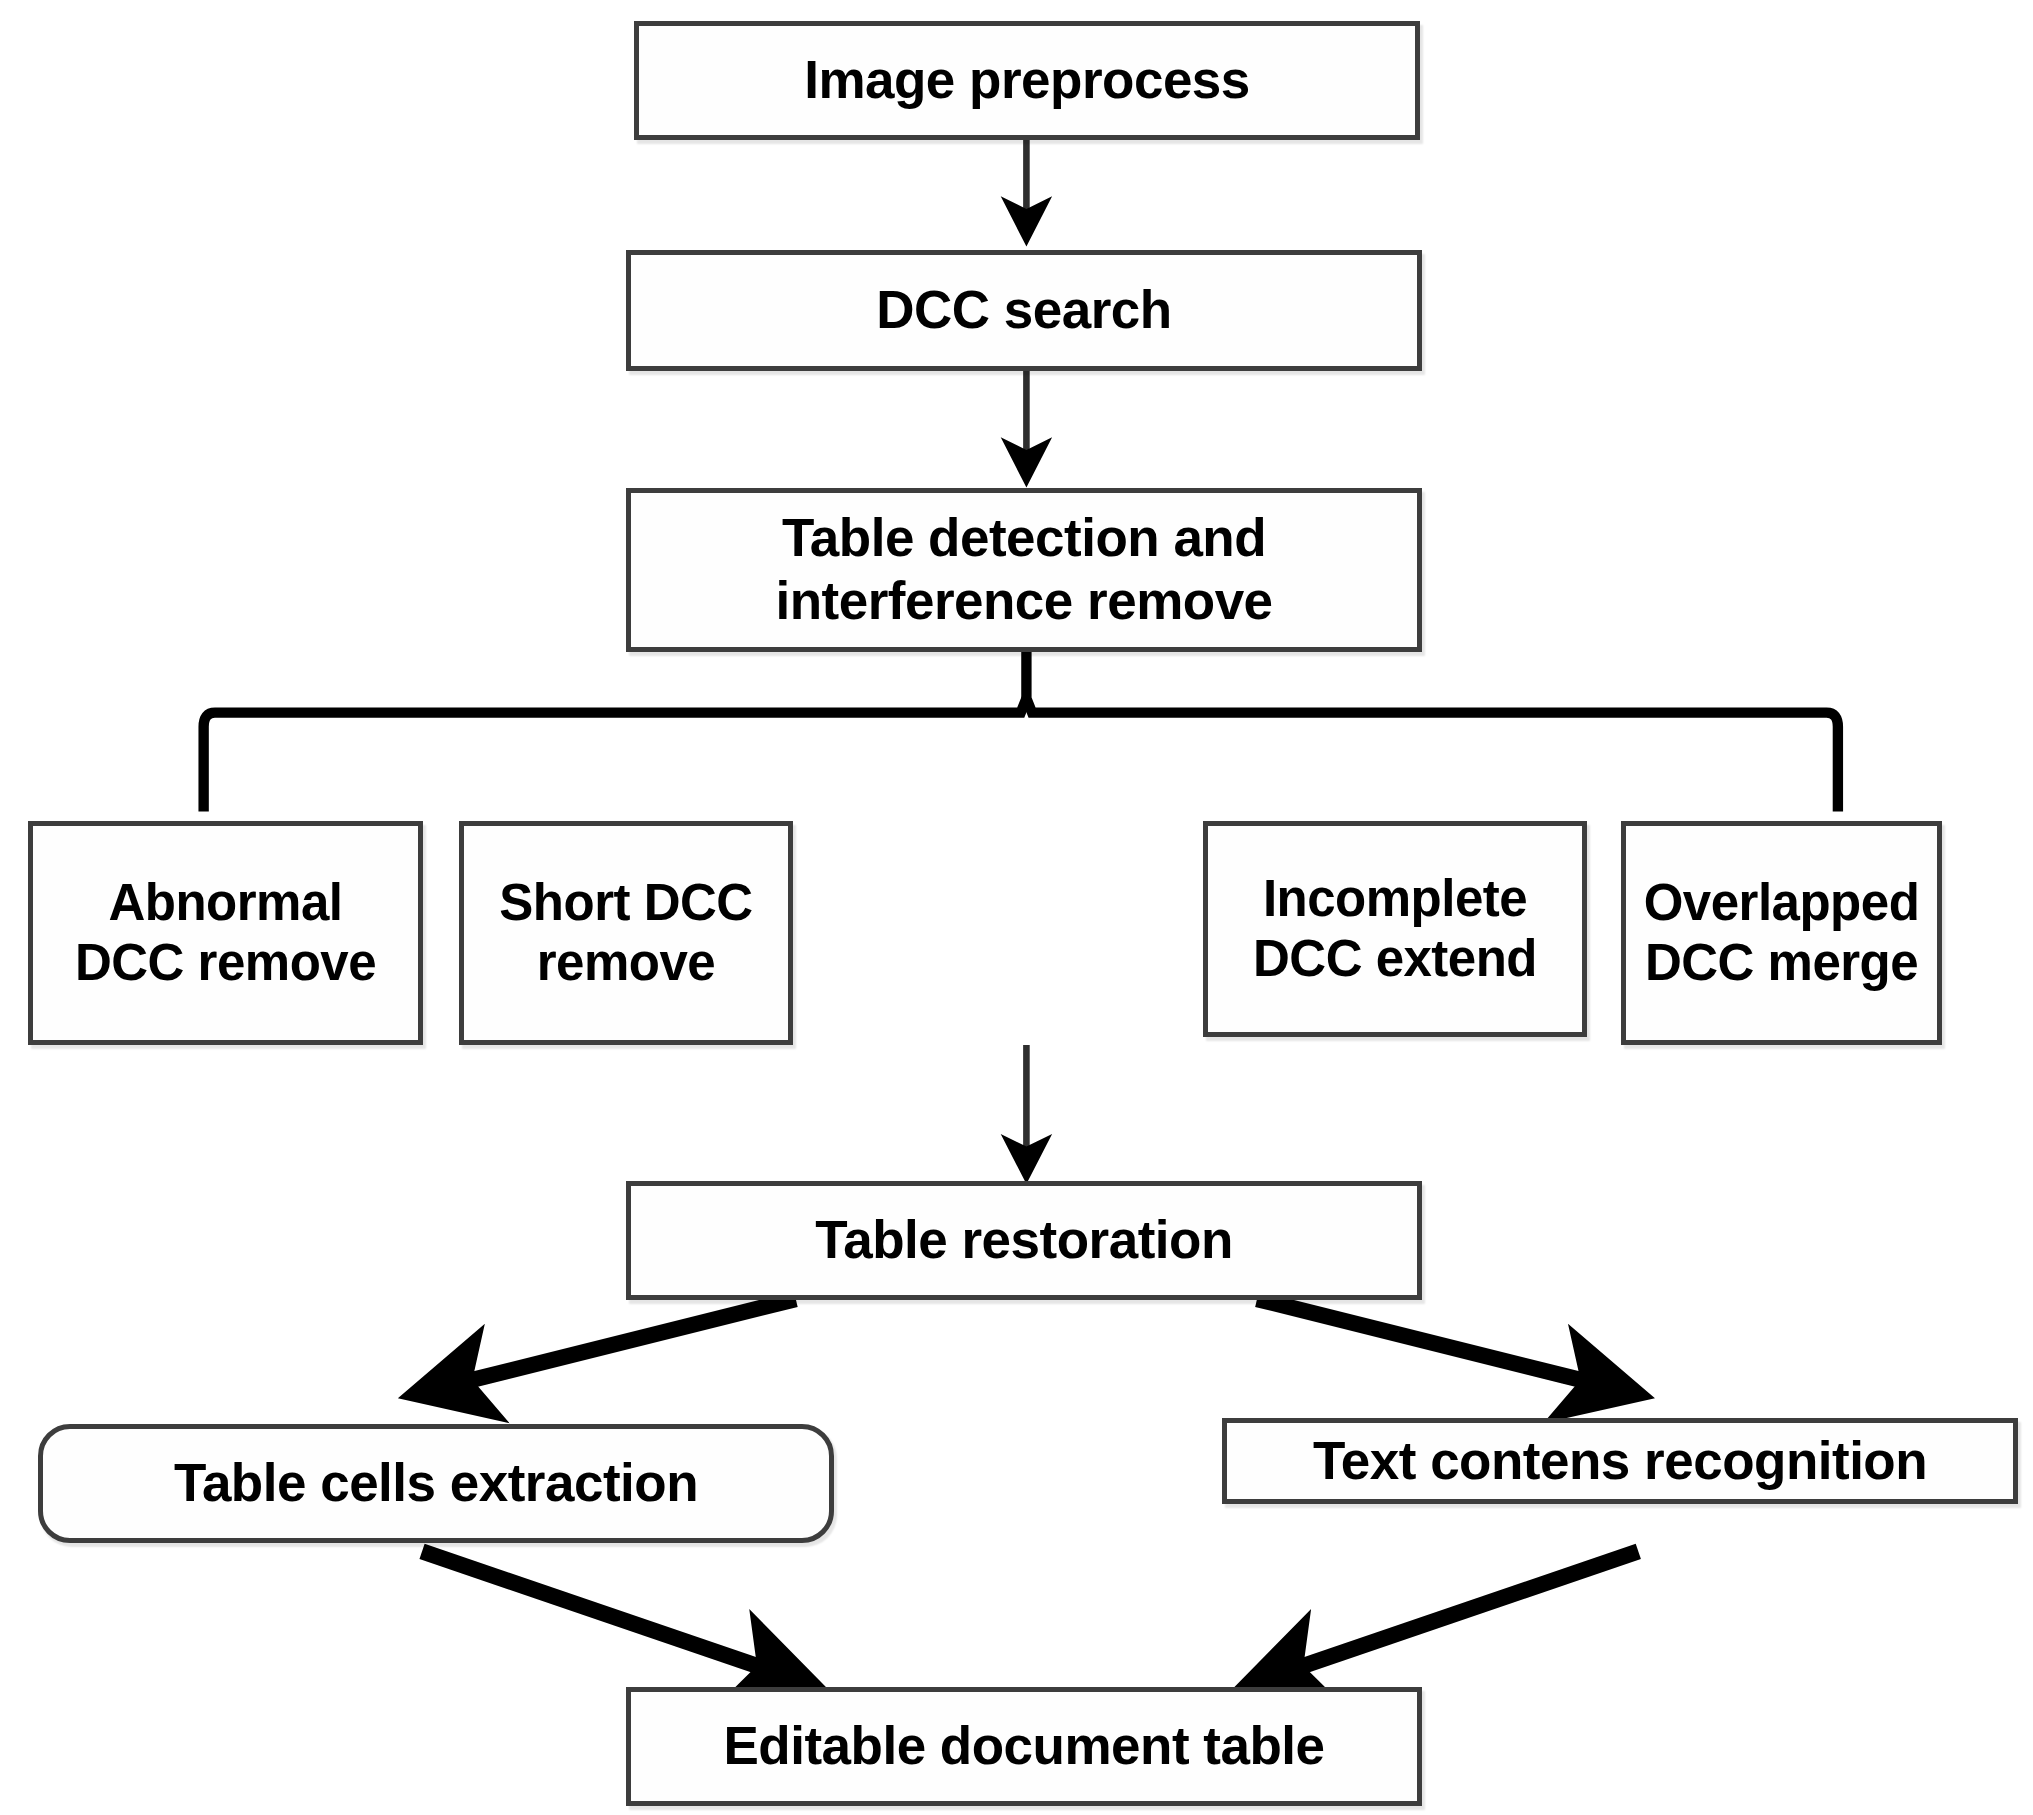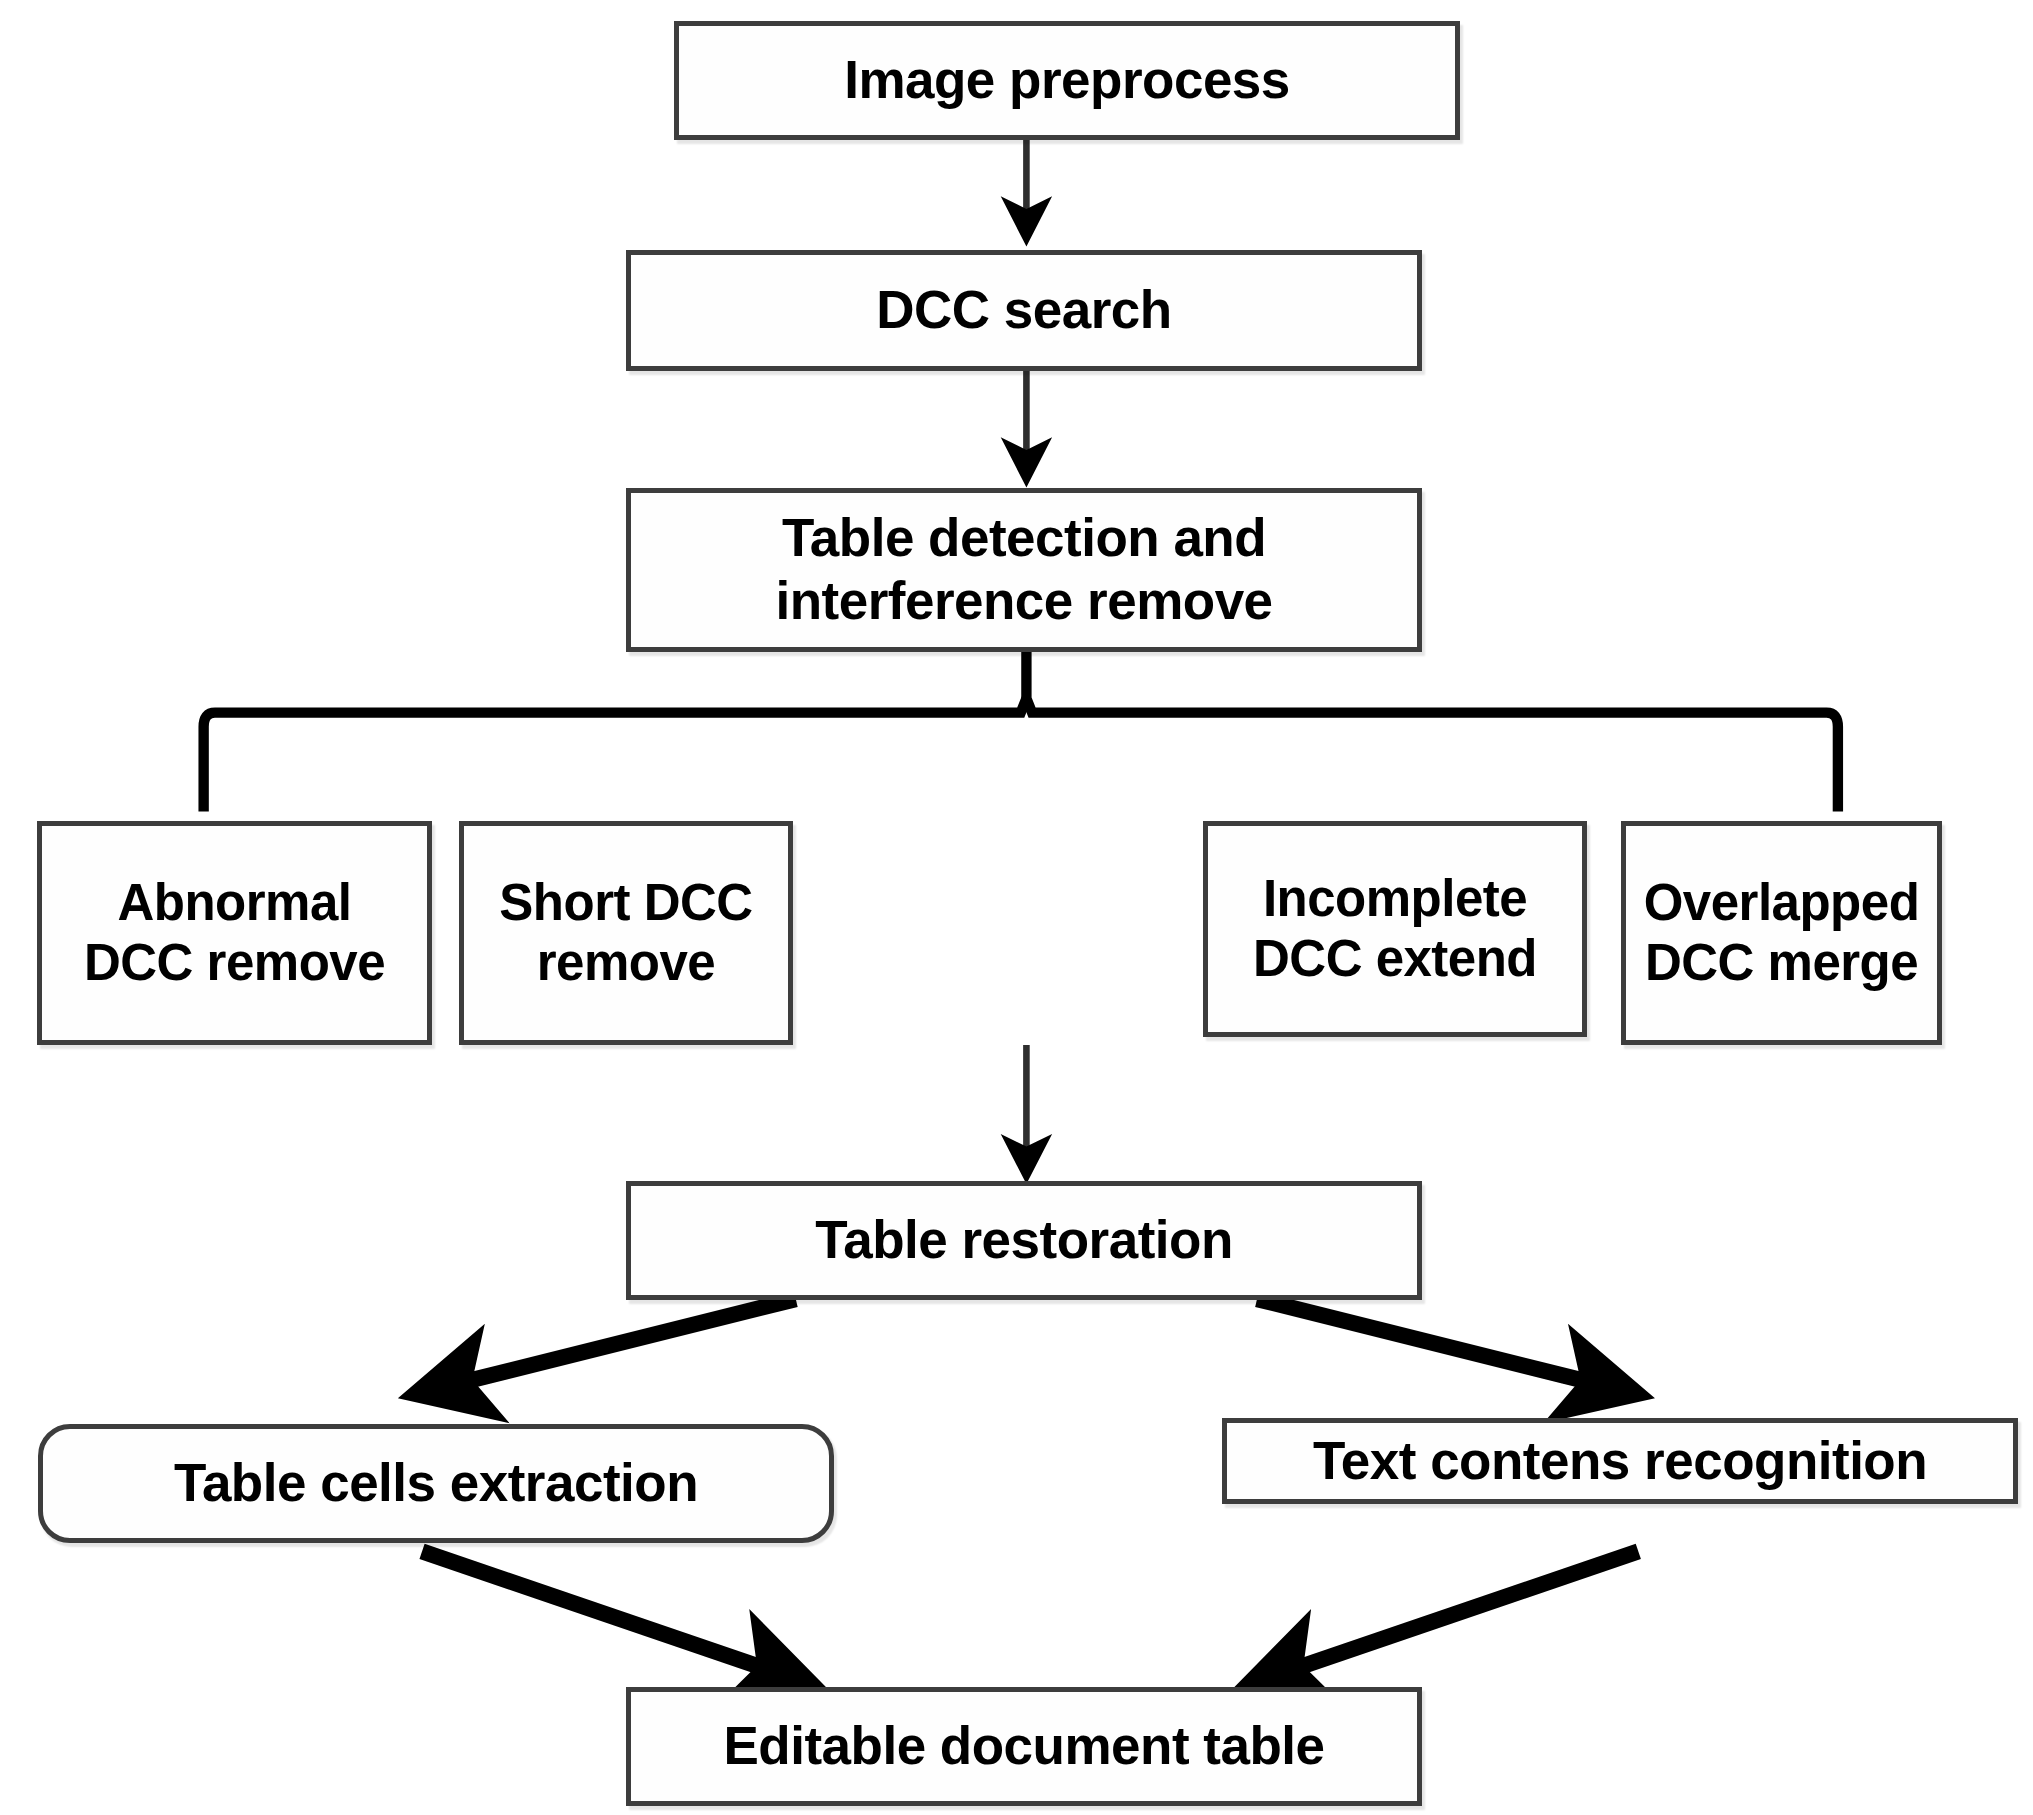--- a/index.html
+++ b/index.html
@@ -90,34 +90,34 @@
 
     <g>
       <line x1="448" y1="1648" x2="852" y2="1786" stroke="#000000" stroke-width="17" marker-end="url(#ahbig)"></line>
     </g>
 
     <g>
       <line x1="1740" y1="1648" x2="1336" y2="1786" stroke="#000000" stroke-width="17" marker-end="url(#ahbig)"></line>
     </g>
   </svg>
 
-  <div class="node f-lg" style="left:634px; top:21px; width:786px; height:119px;margin-left:40px;">
+  <div class="node f-lg" style="left:634px; top:21px; width:786px; height:119px;">
     <span class="label">Image preprocess</span>
   </div>
 
   <div class="node f-lg" style="left:626px; top:250px; width:796px; height:121px;">
     <span class="label">DCC  search</span>
   </div>
 
   <div class="node f-lg" style="left:626px; top:488px; width:796px; height:164px;">
     <span class="label">Table detection and
 interference remove</span>
   </div>
 
-  <div class="node f-md" style="left:37px; top:821px; width:395px; height:224px;">
+  <div class="node f-md" style="left:28px; top:821px; width:395px; height:224px;">
     <span class="label">Abnormal
 DCC remove</span>
   </div>
 
   <div class="node f-md" style="left:459px; top:821px; width:334px; height:224px;">
     <span class="label">Short DCC
 remove</span>
   </div>
 
 

